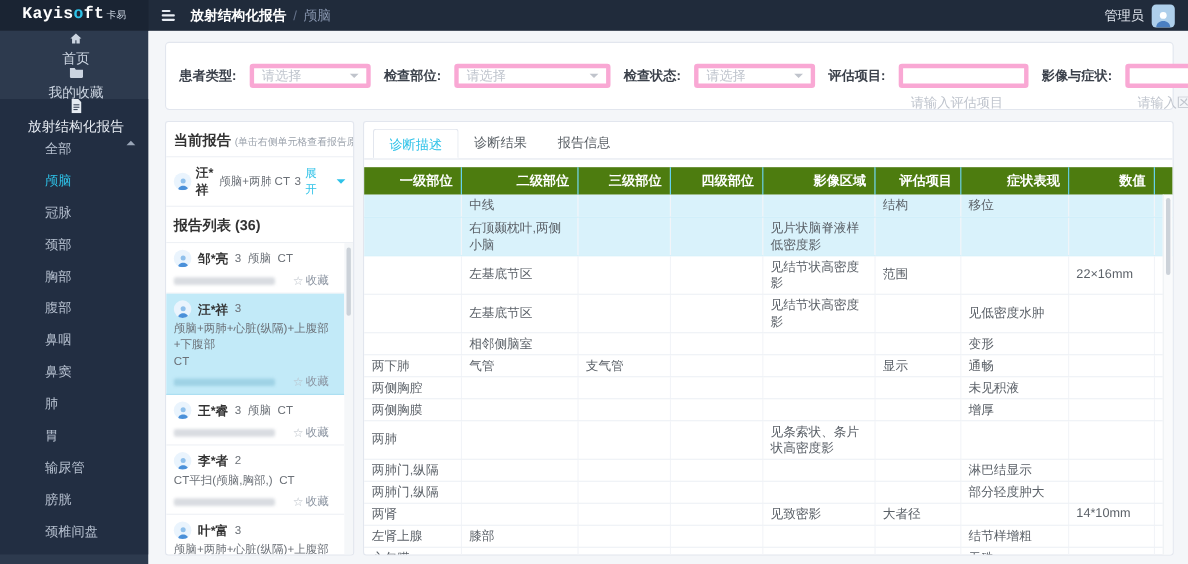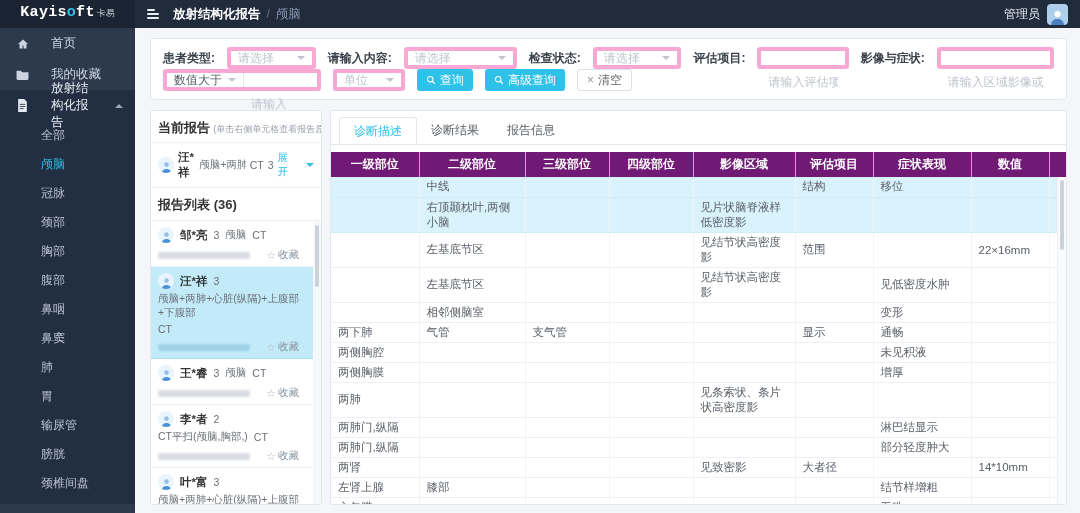--- a/index.html
+++ b/index.html
@@ -18,32 +18,32 @@
   .breadcrumb { margin-left:14px; display:flex; align-items:center; gap:6px; }
   .crumb-root { color:#fff; font-weight:bold; font-size:12.5px; }
   .crumb-sep { color:#66738c; }
   .crumb-cur { color:#8694ad; font-size:12.5px; }
   .user-area { margin-left:auto; display:flex; align-items:center; gap:7px; margin-right:12px; }
   .user-name { color:#e4e9f1; }
   .user-avatar { width:21px; height:21px; border-radius:4px; background:#aecfeb; overflow:hidden; display:flex; align-items:flex-end; justify-content:center; }
 
   
   .sidebar { position:absolute; left:0; top:28px; width:135px; height:485px; background:#2d3a4e; }
-  .side-item { height:31px; display:flex; align-items:center; gap:22px; padding-left:16px; color:#cbd4e0; font-size:12.5px; cursor:pointer; }
+  .side-item { height:31px; display:flex; align-items:center; gap:4px; padding-left:3px; color:#cbd4e0; font-size:12.5px; cursor:pointer;flex-direction:column; }
   .side-item .sicon { width:13px; height:13px; flex:0 0 13px; display:flex; align-items:center; justify-content:center; }
   .side-item.parent { background:#222e42; color:#e6ebf2; }
   .chev-up { width:0; height:0; border-left:4px solid transparent; border-right:4px solid transparent; border-bottom:4px solid #9aa6b8; margin-left:auto; margin-right:12px; }
   .submenu { background:#222e42; padding-bottom:6px;font-family:Liberation Serif, serif; }
   .sub-item { height:29px; line-height:29px; padding-left:41px; color:#b7c1d0; font-size:12px; cursor:pointer; }
   .sub-item.active { color:#2ec2e8; }
 
   
   .main { position:absolute; left:135px; top:28px; right:0; bottom:0; background:#f4f6f9; }
 
-  .filter-card { position:absolute; left:15px; right:13px; top:10px; height:62px; background:#fff; border:1px solid #e2e6ee; border-radius:4px; padding:8px 12px; display:flex; flex-direction:column; justify-content:space-between; }
+  .filter-card { position:absolute; left:15px; right:13px; top:10px; height:62px; background:#fff; border:1px solid #e2e6ee; border-radius:4px; padding:8px 12px; display:flex; flex-direction:row; justify-content:space-between; }
   .frow { display:flex; align-items:center; gap:12px; }
   .flabel { font-weight:bold; color:#3b414b; white-space:nowrap; }
   .fselect, .finput-wrap, .fgroup { height:22px; border:4px solid #f9a8d4; border-radius:3px; background:#fff; display:flex; align-items:center; }
   .fselect { padding:0 7px; cursor:pointer; }
   .fselect .ph { color:#bfc4cd; margin-right:8px; white-space:nowrap; overflow:hidden; }
   .chev-down { width:0; height:0; border-left:4px solid transparent; border-right:4px solid transparent; border-top:4px solid #c0c4cc; margin-left:auto; }
   .finput-wrap input, .fgroup input { border:0; outline:0; height:20px; padding:0 7px; font-size:12px; color:#333; width:100%; font-family:inherit; background:transparent;margin-top:48px; }
   .finput-wrap input::placeholder, .fgroup input::placeholder { color:#bfc4cd; }
   .fgroup .seg { height:100%; display:flex; align-items:center; padding:0 7px; }
   .fgroup .seg + .seg { border-left:1px solid #e4e7ed; }
@@ -84,21 +84,21 @@
   .list-scroll { position:absolute; right:0; top:0; bottom:0; width:8px; background:#f5f7f9; }
   .list-scroll .thumb { position:absolute; top:4px; left:2px; width:4px; height:62px; background:#ccd2d9; border-radius:2px; }
 
   
   .right-panel { flex:1; background:#fff; border:1px solid #e2e6ee; border-radius:3px; overflow:hidden; display:flex; flex-direction:column; }
   .tabs { display:flex; padding:6px 8px 0; border-bottom:1px solid #e2e6ee; }
   .tab { padding:0 14px; height:27px; line-height:27px; color:#5a6066; cursor:pointer; font-size:12px; }
   .tab.active { color:#2ec2e8; background:#fff; border:1px solid #e2e6ee; border-bottom:1px solid #fff; margin-bottom:-1px; border-radius:3px 3px 0 0; }
   .tablewrap { position:relative; flex:1; margin-top:7px; }
   table { width:100%; border-collapse:collapse; table-layout:fixed; }
-  th { background:#701a75; color:#fff; font-size:12px; font-weight:bold; text-align:center; height:25px; padding:0 7px; border-right:1px solid #63d1ef; }
+  th { background:#4d7c0f; color:#fff; font-size:12px; font-weight:bold; text-align:right; height:25px; padding:0 7px; border-right:1px solid #63d1ef; }
   th:last-child { border-right:0; }
   td { height:20px; padding:2px 7px; font-size:11.5px; color:#5b6168; border-bottom:1px solid #edf0f5; border-right:1px solid #f2f4f8; vertical-align:middle; word-break:break-all; }
   td:last-child { border-right:0; }
   tr.hl td { background:#d9f2fb; border-bottom-color:#cfeef9; }
   .v-scroll { position:absolute; right:0; top:25px; height:336px; width:9px; background:#fafbfc; border-left:1px solid #eef0f3; }
   .v-scroll .thumb { position:absolute; top:3px; left:2px; width:4px; height:70px; background:#ccd2d9; border-radius:2px; }
 
   svg { display:block; }
 </style>
 </head>
@@ -204,21 +204,21 @@
 
 <div class="main">
 
   <div class="filter-card">
     <div class="frow">
       <span class="flabel">患者类型:</span>
       <div class="fselect" style="width:110px">
         <span class="ph">请选择</span>
           <span class="chev-down"></span>
       </div>
-      <span class="flabel">请输入内容:</span>
+      <span class="flabel">检查部位:</span>
       <div class="fselect" style="width:142px">
         <span class="ph">请选择</span>
           <span class="chev-down"></span>
       </div>
       <span class="flabel">检查状态:</span>
       <div class="fselect" style="width:110px">
         <span class="ph">请选择</span>
           <span class="chev-down"></span>
       </div>
       <span class="flabel">评估项目:</span>

